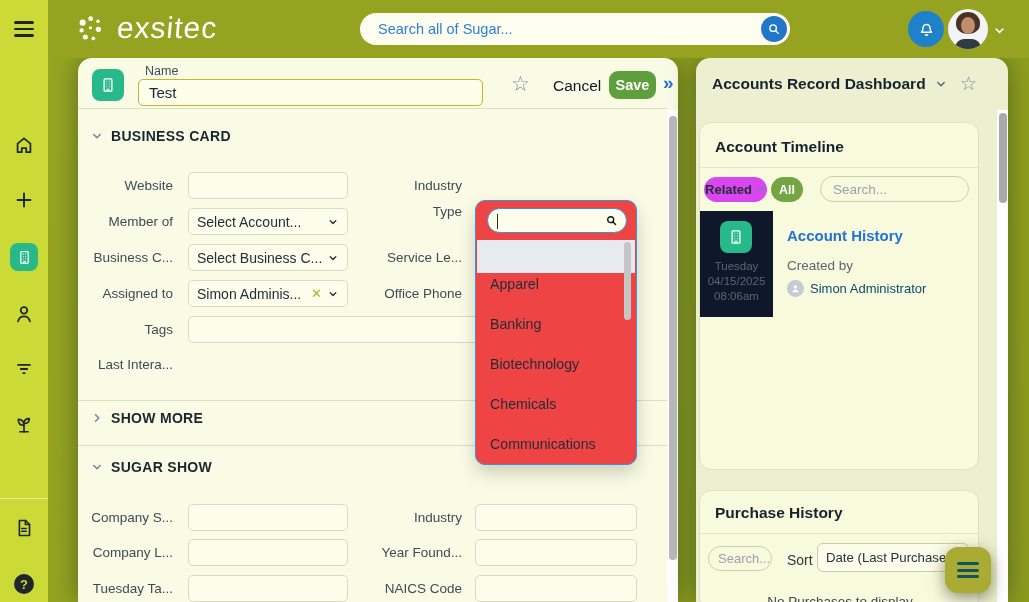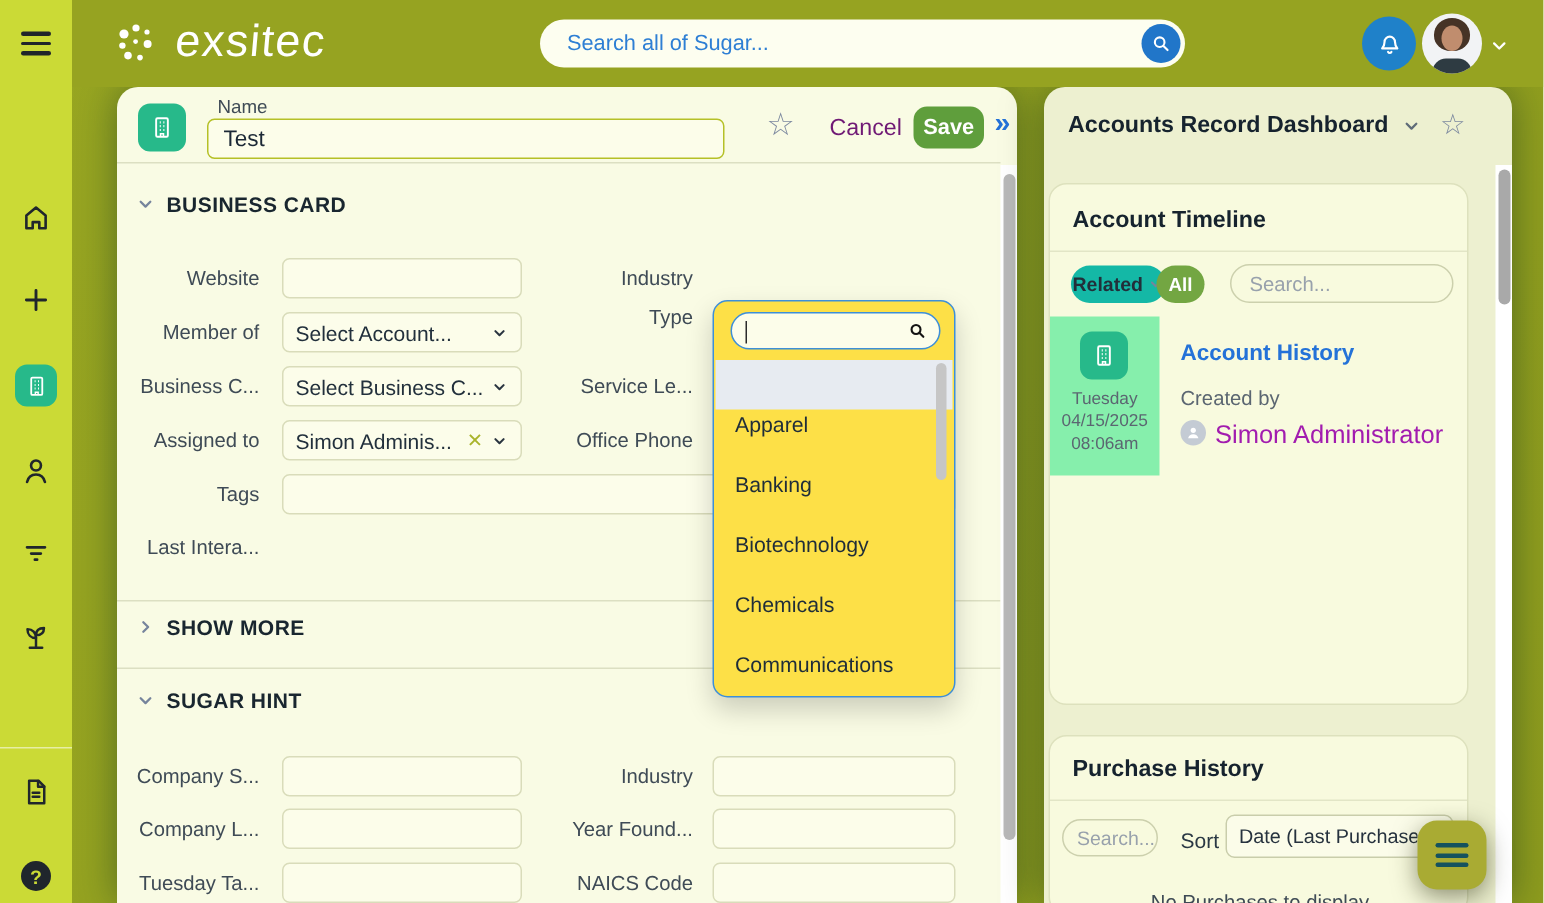--- a/index.html
+++ b/index.html
@@ -32,68 +32,68 @@
   .side-div { position:absolute; left:0; top:440px; width:48px; height:1px; background:rgba(255,255,255,.55); }
   .help-circle { position:absolute; left:14px; top:516px; width:20px; height:20px; border-radius:50%; background:#20262c; color:#cbda36; font-weight:bold; font-size:13px; display:flex; align-items:center; justify-content:center; cursor:pointer; }
 
   
   .main-card { position:absolute; left:78px; top:58px; width:600px; height:544px; background:#f9fbe4; border-radius:14px 14px 0 0; box-shadow:0 0 26px rgba(22,52,30,.5); z-index:10; }
   .rec-icon { position:absolute; left:14px; top:11px; width:32px; height:32px; background:#27b98a; border-radius:8px; display:flex; align-items:center; justify-content:center; color:#fff; }
   .mini-lbl { position:absolute; font-size:12.5px; color:#3f4b56; }
   .name-input { position:absolute; left:60px; top:21px; width:345px; height:27px; background:#fcfdea; border:1.5px solid #b5c027; border-radius:5px;text-decoration:underline; }
   .name-input input { width:100%; height:100%; border:0; outline:0; background:transparent; font-size:15px; color:#1b2835; padding:0 10px; }
   .star { position:absolute; font-size:21px; color:#7e8aa0; line-height:1; cursor:pointer; }
-  .cancel { position:absolute; left:475px; top:19px; font-size:15.5px; color:#701a75; cursor:pointer; }
+  .cancel { position:absolute; left:475px; top:19px; font-size:15.5px; color:#0f172a; cursor:pointer; }
   .save { position:absolute; left:531px; top:13px; width:47px; height:28px; background:#5f9e3c; border-radius:9px; color:#fff; font-size:14.5px; font-weight:bold; display:flex; align-items:center; justify-content:center; cursor:pointer; }
   .dchev { position:absolute; left:585px; top:14px; font-size:19px; font-weight:bold; color:#2472d8; cursor:pointer; }
   .hr { position:absolute; left:0; right:11px; height:1px; background:#dcdfc2; }
   .sec-head { position:absolute; left:12px; display:flex; align-items:center; gap:7px; cursor:pointer; }
   .sec-head .tt { font-size:14px; font-weight:bold; color:#19262f; letter-spacing:.3px; }
   .sec-chev { color:#76849c; }
   .lbl { position:absolute; left:0; width:95px; height:27px; line-height:27px; text-align:right; font-size:13.5px; color:#3f4b56; white-space:nowrap; overflow:hidden; }
   .rlbl { left:284px; width:100px; }
   .inp { position:absolute; left:110px; width:160px; height:27px; background:#fcfdea; border:1px solid #d9dcba; border-radius:5px; }
   .inp input { width:100%; height:100%; border:0; outline:0; background:transparent; font:inherit; font-size:14px; color:#22303c; padding:0 9px; }
   .rinp { left:397px; width:162px; }
   .sel { position:absolute; left:110px; width:160px; height:27px; background:#fcfdea; border:1px solid #d9dcba; border-radius:5px; display:flex; align-items:center; padding:0 8px; gap:5px; font-size:14px; color:#22303c; cursor:pointer; }
   .sel .tx { flex:1; white-space:nowrap; overflow:hidden; }
   .sel .xv { color:#a9b42b; font-weight:bold; font-size:13px; }
   .sel-open { left:397px; width:162px; height:28px; border:1.5px solid #3d8fd8; border-radius:6px; color:#5a6773; }
-  .ddpanel { position:absolute; left:397px; top:142px; width:162px; height:265px; background:#fde047; border:1.5px solid #3d8fd8; border-radius:10px; box-shadow:0 8px 18px rgba(0,0,0,.18); z-index:45;text-decoration:underline; }
+  .ddpanel { position:absolute; left:397px; top:142px; width:162px; height:265px; background:#ef4444; border:1.5px solid #3d8fd8; border-radius:10px; box-shadow:0 8px 18px rgba(0,0,0,.18); z-index:45;text-decoration:underline; }
   .ddsearch { position:absolute; left:11px; top:7px; width:140px; height:25px; border:1.5px solid #3d8fd8; border-radius:13px; background:#fcfdea; }
   .ddsearch input { width:110px; height:100%; border:0; outline:0; background:transparent; padding:0 0 0 10px; font-size:13px; }
   .ddsearch .caret { position:absolute; left:9px; top:5px; width:1px; height:15px; background:#2b2b2b; }
   .ddsearch .mag { position:absolute; right:8px; top:5px; color:#141414; }
   .dd-hl { position:absolute; left:1px; right:1px; top:39px; height:33px; background:#e7ebf1; }
   .dd-opt { position:absolute; left:14px; font-size:14.2px; color:#1f2d39; cursor:pointer; white-space:nowrap; }
   .dd-scroll { position:absolute; right:5px; top:41px; width:7px; height:78px; background:#c6c6c6; border-radius:4px; }
   .card-track { position:absolute; right:0; top:52px; width:11px; height:492px; background:#ffffff; }
   .card-thumb { position:absolute; right:1.5px; top:58px; width:8px; height:444px; background:#b9b9b9; border-radius:4px; }
 
   
   .panel { position:absolute; left:696px; top:58px; width:312px; height:544px; background:#edf0d0; border-radius:14px 14px 0 0; box-shadow:0 0 26px rgba(22,52,30,.5); z-index:10; overflow:hidden; }
   .panel-title { position:absolute; left:16px; top:17px; display:flex; align-items:center; gap:8px; }
   .panel-title .tt { font-size:15.5px; font-weight:bold; color:#16232e; }
   .panel-track { position:absolute; left:301px; top:52px; width:11px; height:492px; background:#fff; }
   .panel-thumb { position:absolute; left:302.5px; top:55px; width:8px; height:90px; background:#a9a9a9; border-radius:4px; }
   .icard { position:absolute; left:3px; width:280px; background:#f8fade; border:1px solid #dde1bd; border-radius:12px; }
   .icard .hd { position:absolute; left:15px; font-size:15.5px; font-weight:bold; color:#16232e; }
   .ihr { position:absolute; left:0; right:0; height:1px; background:#e2e5c6; }
   .pill { position:absolute; height:25px; border-radius:13px; display:flex; align-items:center; justify-content:center; cursor:pointer; }
-  .rel-pill { left:14px; top:54px; width:63px; background:#14b8a6; gap:3px; font-size:13px; font-weight:bold; color:#222f3a; }
+  .rel-pill { left:4px; top:54px; width:63px; background:#d946ef; gap:3px; font-size:13px; font-weight:bold; color:#222f3a; }
   .all-pill { left:71px; top:54px; width:32px; background:#73a642; color:#fff; font-size:12.5px; font-weight:bold; }
   .tsearch { position:absolute; left:120px; top:53px; width:149px; height:26px; border:1px solid #ccd0ad; border-radius:13px; }
   .tsearch input { width:100%; height:100%; border:0; outline:0; background:transparent; font-size:13.5px; color:#54606b; padding:0 12px; }
   .tsearch input::placeholder, .psearch input::placeholder { color:#98a1ac; opacity:1; }
-  .datecol { position:absolute; left:0; top:88px; width:73px; height:106px; background:#86efac; }
+  .datecol { position:absolute; left:0; top:88px; width:73px; height:106px; background:#0f172a; }
   .b-icon { position:absolute; left:20px; top:10px; width:32px; height:32px; background:#27b98a; border-radius:8px; display:flex; align-items:center; justify-content:center; color:#fff; }
   .dtext { position:absolute; left:0; top:48px; width:73px; text-align:center; font-size:11.5px; line-height:15px; color:#5b6671; }
   .e-title { position:absolute; left:87px; top:104px; font-size:15px; font-weight:bold; color:#2472d8; cursor:pointer; }
   .e-sub { position:absolute; left:87px; top:135px; font-size:13.5px; color:#5b6671; }
-  .e-user { position:absolute; left:87px; top:157px; display:flex; gap:6px; font-size:17px; color:#a21caf; cursor:pointer; }
+  .e-user { position:absolute; left:87px; top:157px; display:flex; align-items:center; gap:6px; font-size:13px; color:#0c4a6e; cursor:pointer; }
   .mini-av { width:17px; height:17px; border-radius:50%; background:#c4cbd4; display:flex; align-items:center; justify-content:center; }
   .psearch { position:absolute; left:8px; top:55px; width:64px; height:25px; border:1px solid #ccd0ad; border-radius:13px; overflow:hidden; }
   .psearch input { width:100px; height:100%; border:0; outline:0; background:transparent; font-size:13px; padding:0 0 0 9px; }
   .sort-lbl { position:absolute; left:87px; top:61px; font-size:14px; color:#2a3844; }
   .sort-sel { position:absolute; left:117px; top:52px; width:152px; height:29px; background:#fbfce9; border:1px solid #c9cdab; border-radius:6px; display:flex; align-items:center; padding:0 8px; gap:4px; font-size:13.2px; color:#26323e; cursor:pointer; }
   .sort-sel .tx { flex:1; white-space:nowrap; overflow:hidden; }
   .p-empty { position:absolute; left:0; top:103px; width:280px; text-align:center; font-size:13.5px; color:#3e4a55; }
   .fab { position:absolute; left:945px; top:547px; width:46px; height:46px; background:#a9ab33; border-radius:13px; box-shadow:0 5px 16px rgba(35,40,8,.5); display:flex; flex-direction:column; align-items:center; justify-content:center; gap:3.5px; z-index:50; cursor:pointer; }
   .fab i { width:22px; height:3px; background:#14525e; border-radius:2px; }
 </style>
@@ -268,21 +268,21 @@
           <path d="M9.5 6.5 15 12l-5.5 5.5"></path>
         </svg>
       <span class="tt">SHOW MORE</span>
     </div>
     <div class="hr" style="top:387px"></div>
 
     <div class="sec-head" style="top:401px">
       <svg class="sec-chev" width="14" height="14" viewBox="0 0 24 24" fill="none" stroke="currentColor" stroke-width="2.6" stroke-linecap="round" stroke-linejoin="round">
           <path d="M6.5 9.5 12 15l5.5-5.5"></path>
         </svg>
-      <span class="tt">SUGAR HINT</span>
+      <span class="tt">SUGAR SHOW</span>
     </div>
 
     <div class="lbl" style="top:446px">Company S...</div>
     <div class="inp" style="top:446px"><input style=""></div>
     <div class="lbl rlbl" style="top:446px">Industry</div>
     <div class="inp rinp" style="top:446px"><input style=""></div>
 
     <div class="lbl" style="top:481px">Company L...</div>
     <div class="inp" style="top:481px"><input style=""></div>
     <div class="lbl rlbl" style="top:481px">Year Found...</div>

